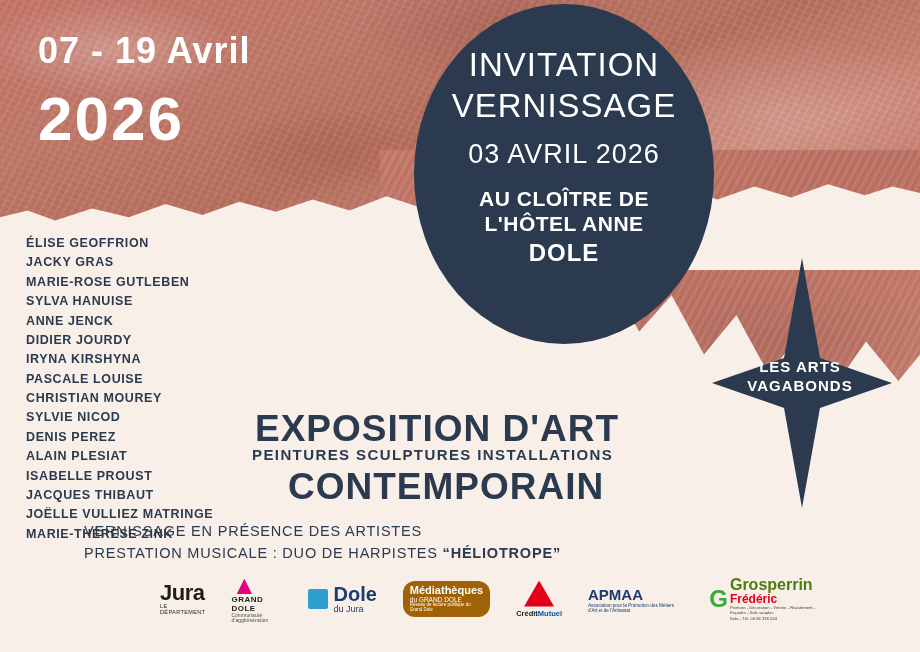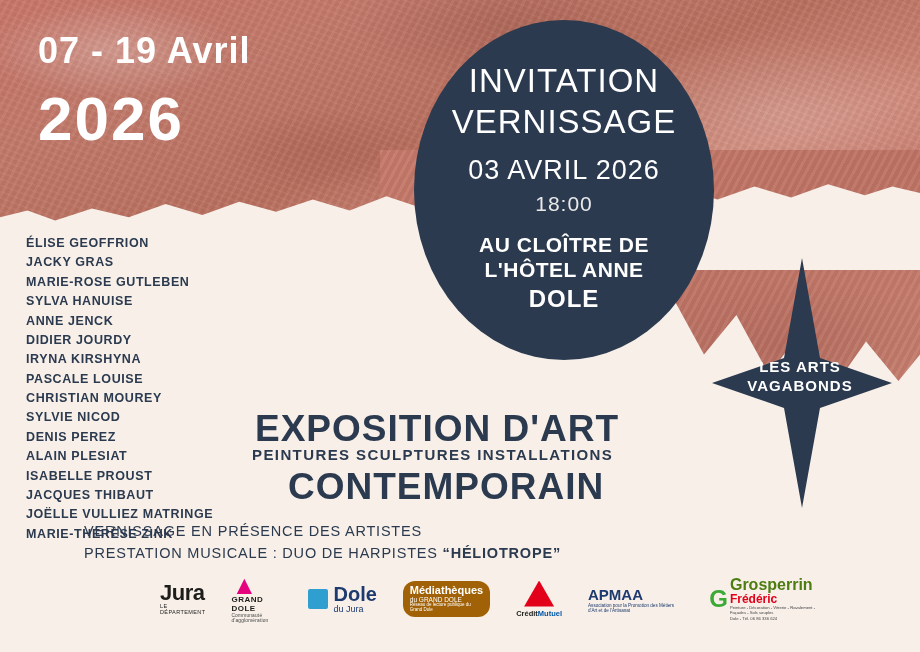--- a/index.html
+++ b/index.html
@@ -100,21 +100,21 @@
     font-weight: bold;
     color: #ffffff;
     letter-spacing: 2px;
     line-height: 1;
   }
 
   
   .circle {
     position: absolute;
     left: 414px;
-    top: 20px;
+    top: 4px;
     width: 300px;
     height: 340px;
     border-radius: 50%;
     background: #2b3a4f;
     color: #ffffff;
     text-align: center;
     box-sizing: border-box;
     padding-top: 40px;
   }
   .c-line1 { font-size: 33px; letter-spacing: 1px; line-height: 1.25; }
@@ -260,21 +260,20 @@
   <div class="texture-right"></div>
   <div class="tear"></div>
 
   <div class="date-range">07 - 19 Avril</div>
   <div class="date-year">2026</div>
 
   <div class="circle">
     <div class="c-line1">INVITATION</div>
     <div class="c-line2">VERNISSAGE</div>
     <div class="c-date">03 AVRIL 2026</div>
-    <div class="c-time">18:00</div>
     <div class="c-venue">
       <div>AU CLOÎTRE DE</div>
       <div>L'HÔTEL ANNE</div>
     </div>
     <div class="c-city">DOLE</div>
   </div>
 
   <div class="star"></div>
   <div class="star-label">
     <div>LES ARTS</div>

